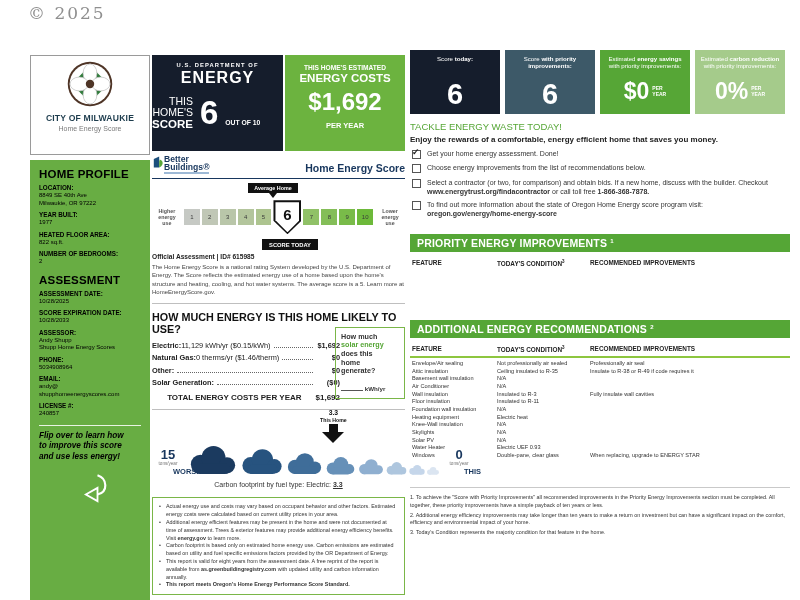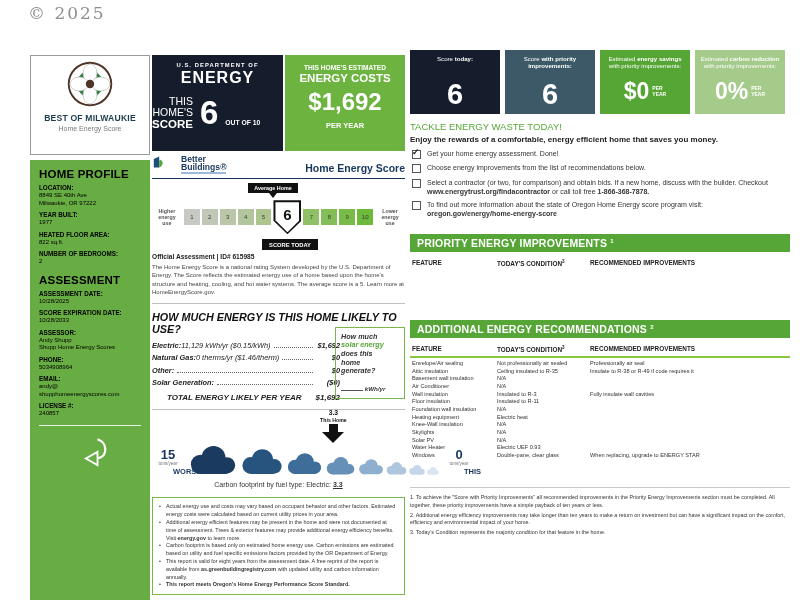--- a/index.html
+++ b/index.html
@@ -37,21 +37,21 @@
   .cost-box{left:285px;top:55px;width:120px;height:96px;background:var(--cost-green,#6cb33f);color:#fff;
             box-sizing:border-box;text-align:center;padding-top:9px;}
   .cost-l1{font-size:6.6px;font-weight:800;}
   .cost-l2{font-size:11.5px;font-weight:900;margin-top:1px;}
   .cost-val{font-size:24px;font-weight:900;margin-top:4px;}
   .cost-per{font-size:7.5px;font-weight:700;margin-top:5px;}
   
   .mid{left:152px;top:152px;width:253px;}
   .mid-header{display:flex;justify-content:space-between;align-items:flex-start;
               border-bottom:1px solid #17365d;padding:3px 0 4px;}
-  .bb-logo{display:flex;gap:17px;align-items:flex-start;}
+  .bb-logo{display:flex;gap:0;align-items:flex-start;}
   .bb-text{font-size:8.6px;font-weight:900;color:#17365d;line-height:.95;}
   .bb-rule{height:2px;background:#9db9d6;margin-top:1px;}
   .hes-title{font-size:10.5px;font-weight:900;color:#17365d;margin-top:7px;}
   .scale-wrap{position:relative;margin-top:21px;margin-bottom:19px;height:34px;}
   .scale-row{display:flex;align-items:center;gap:2px;height:34px;}
   .edge-label{width:30px;font-size:5.3px;font-weight:700;color:#555;text-align:center;
               line-height:1.15;white-space:pre-line;}
   .cell{width:16px;height:16px;display:flex;align-items:center;justify-content:center;
         font-size:6px;color:#3a3a3a;}
   .shield-outer{width:28px;height:34px;background:#111;position:relative;flex:0 0 28px;
@@ -62,21 +62,21 @@
                 font-size:15px;font-weight:900;color:#111;padding-top:4px;box-sizing:border-box;}
   .avg-tag{position:absolute;top:-17px;left:96px;width:50px;text-align:center;}
   .avg-tag-box{background:#111;color:#fff;font-size:5.4px;font-weight:800;padding:2px 0;}
   .avg-tri{width:0;height:0;border-left:4px solid transparent;border-right:4px solid transparent;
            border-top:5px solid #111;margin:0 auto;}
   .score-tag{position:absolute;bottom:-16px;left:110px;width:56px;background:#111;color:#fff;
              font-size:5.8px;font-weight:800;text-align:center;padding:2.5px 0;}
   .official{font-size:6.6px;font-weight:800;color:#222;margin-top:4px;}
   .hes-desc{font-size:6px;color:#444;line-height:1.35;margin-top:3px;}
   .rule{border:none;border-top:1px solid #bfbfbf;margin:7px 0;}
-  .energy{position:relative;font-style:italic;}
+  .energy{position:relative;}
   .energy-title{font-size:10.8px;font-weight:900;color:#111;}
   .energy-rows{width:188px;margin-top:6px;}
   .erow{display:flex;align-items:baseline;font-size:7.4px;margin-top:3.5px;}
   .erow .lab{font-weight:900;}
   .erow .dots{flex:1;border-bottom:1.5px dotted #666;margin:0 3px 2px;}
   .erow .val{font-weight:700;min-width:24px;text-align:right;}
   .etotal{width:188px;display:flex;justify-content:flex-end;gap:14px;font-size:8px;
           font-weight:900;margin-top:6px;}
   .solar-box{position:absolute;right:0;top:16px;width:58px;border:1px solid #7ab648;
              padding:5px 5px 6px;font-size:7.2px;font-weight:800;color:#333;line-height:1.2;}
@@ -162,21 +162,21 @@
     <svg width="46" height="46" viewBox="0 0 60 60">
       <circle cx="30" cy="30" r="29" fill="#4e3426"></circle>
       <circle cx="30" cy="30" r="26.5" fill="#ffffff"></circle>
       <rect x="13" y="13" width="34" height="34" fill="#2f7a3a" transform="rotate(45 30 30)"></rect>
       <ellipse cx="30" cy="16" rx="9" ry="12" fill="#fff" stroke="#c4c4c4" stroke-width="1"></ellipse>
       <ellipse cx="30" cy="44" rx="9" ry="12" fill="#fff" stroke="#c4c4c4" stroke-width="1"></ellipse>
       <ellipse cx="16" cy="30" rx="12" ry="9" fill="#fff" stroke="#c4c4c4" stroke-width="1"></ellipse>
       <ellipse cx="44" cy="30" rx="12" ry="9" fill="#fff" stroke="#c4c4c4" stroke-width="1"></ellipse>
       <circle cx="30" cy="30" r="5.5" fill="#4e3426"></circle>
     </svg>
-    <div class="logo-title">BEST OF MILWAUKIE</div>
+    <div class="logo-title">CITY OF MILWAUKIE</div>
     <div class="logo-sub">Home Energy Score</div>
   </div>
 
   <div class="abs green-panel">
     <div class="panel-title">HOME PROFILE</div>
     <div class="pf">
       <div class="pf-label">LOCATION:</div>
       <div class="pf-value">8849 SE 40th Ave
 Milwaukie, OR 97222</div>
     </div>
@@ -213,20 +213,23 @@
     <div class="pf">
       <div class="pf-label">EMAIL:</div>
       <div class="pf-value">andy@
 shupphomeenergyscores.com</div>
     </div>
     <div class="pf">
       <div class="pf-label">LICENSE #:</div>
       <div class="pf-value">240857</div>
     </div>
     <hr class="panel-divider">
+    <div class="flip-note">Flip over to learn how
+to improve this score
+and use less energy!</div>
     <svg class="flip-icon" width="40" height="34" viewBox="0 0 48 40">
       <path d="M33 6 C45 10 46 26 33 29" fill="none" stroke="#fff" stroke-width="2.6"></path>
       <path d="M33 21 L33 37 L19 29 Z" fill="none" stroke="#fff" stroke-width="2.2"></path>
     </svg>
   </div>
 
   <div class="abs doe-box">
     <div class="doe-dept">U.S. DEPARTMENT OF</div>
     <div class="doe-name">ENERGY</div>
     <div class="doe-row">
@@ -317,21 +320,21 @@
             <span class="val">$0</span>
         </div>
         <div class="erow">
           <span class="lab">Solar Generation:</span>
             <span></span>
             <span class="dots"></span>
             <span class="val">($0)</span>
         </div>
       </div>
       <div class="etotal">
-        <span>TOTAL ENERGY LIKELY PER YEAR</span>
+        <span>TOTAL ENERGY COSTS PER YEAR</span>
         <span>$1,692</span>
       </div>
       <div class="solar-box">
         <div>How much</div>
         <div class="solar-green">solar energy</div>
         <div class="solar-l3">does this
 home
 generate?</div>
         <div class="solar-unit"><span class="solar-blank"></span> <span>kWh/yr</span></div>
       </div>

